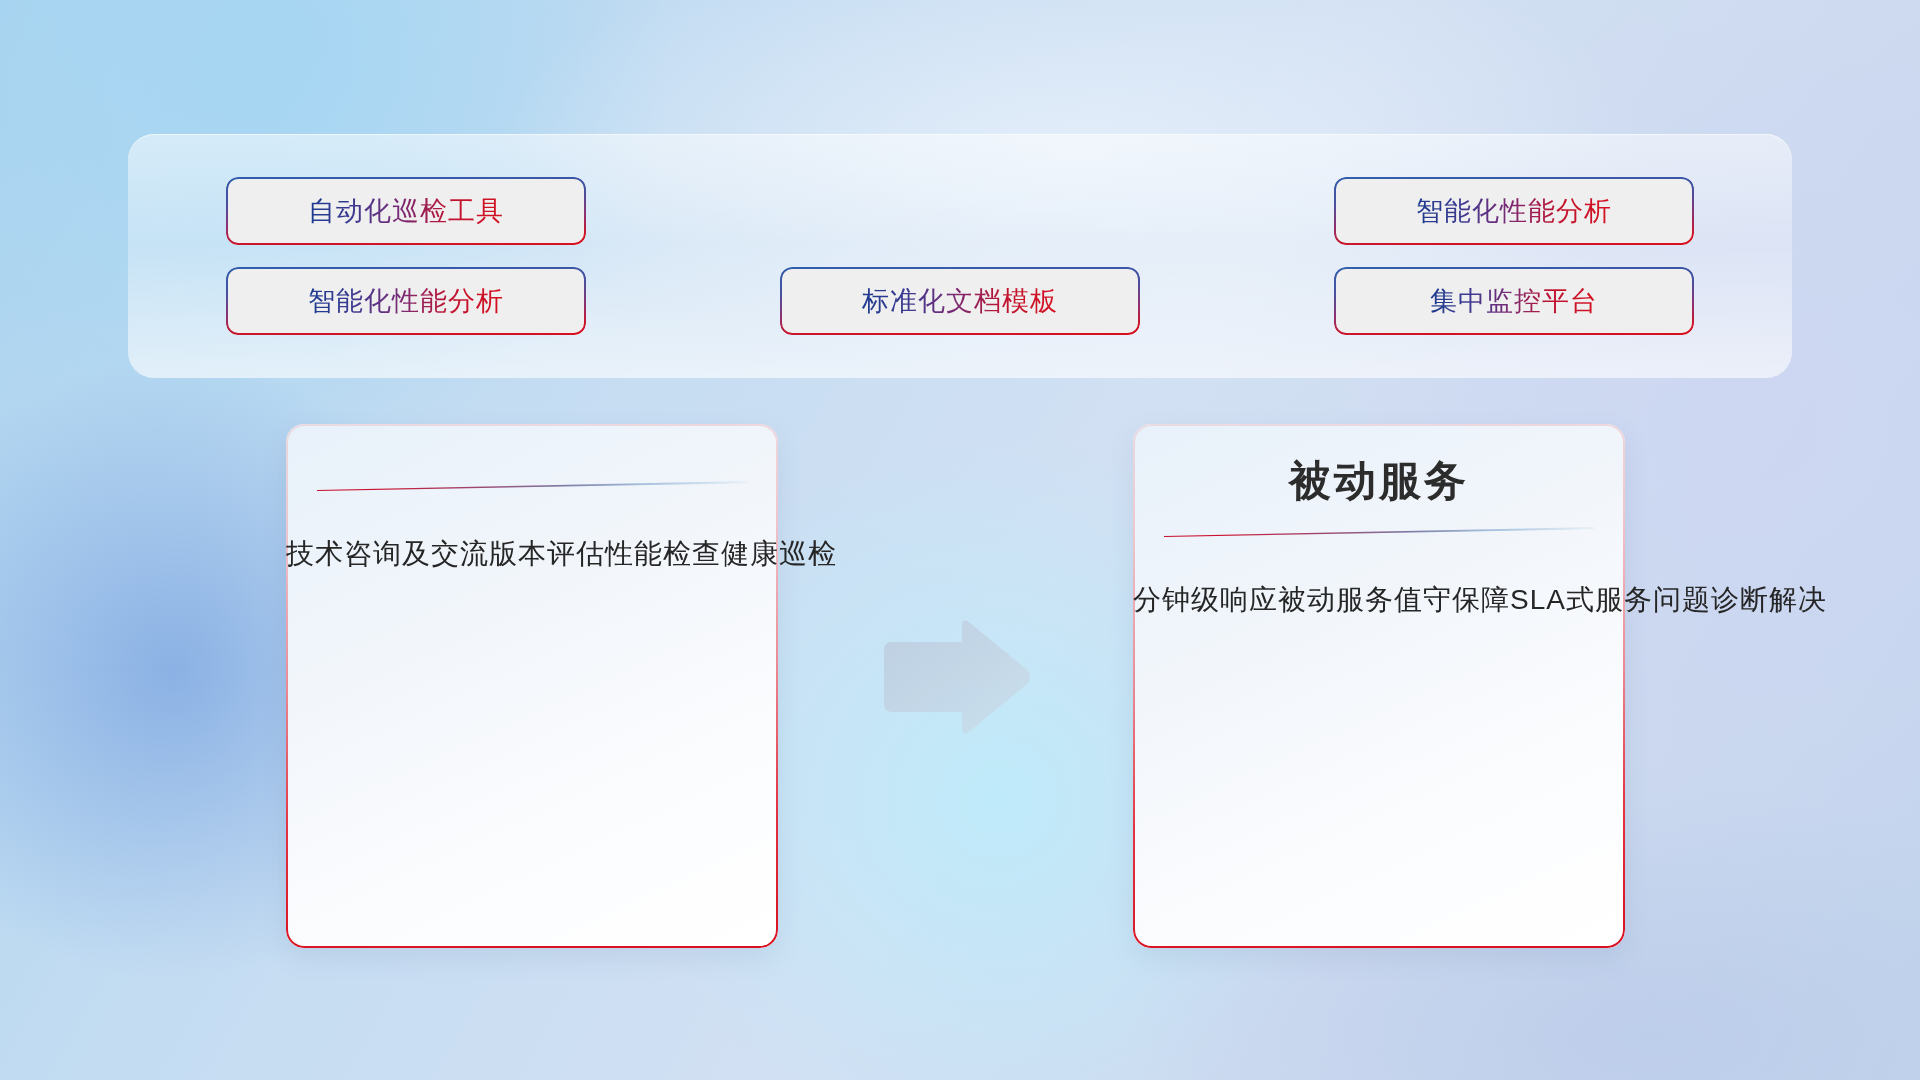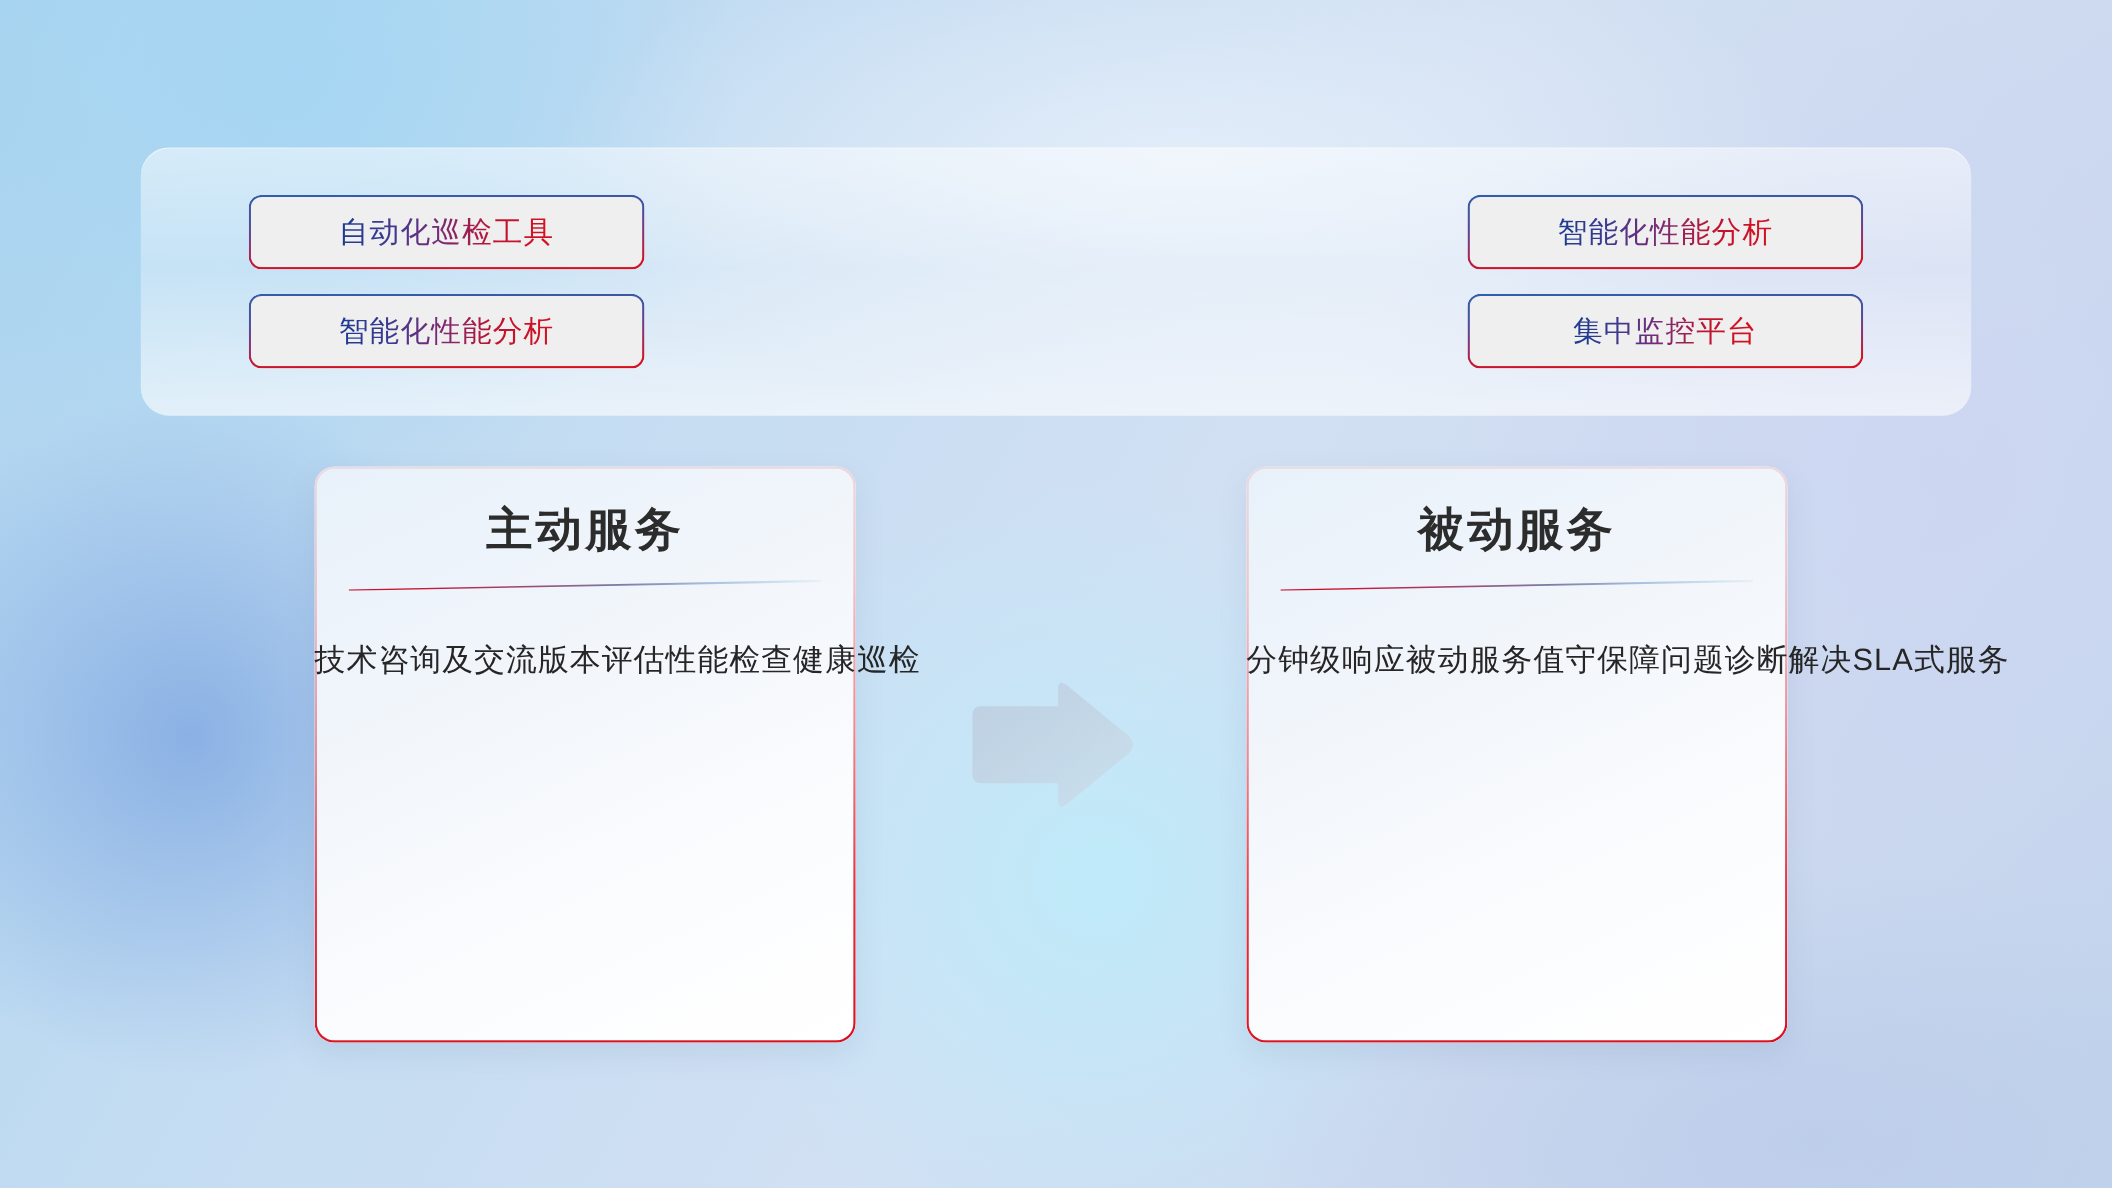--- a/index.html
+++ b/index.html
@@ -234,29 +234,31 @@
       <div class="pill">
         <span class="pill-label">智能化性能分析</span>
       </div>
     </div>
 
     <div class="pill-row">
       <div class="pill">
         <span class="pill-label">智能化性能分析</span>
       </div>
       <div class="pill">
+        <span class="pill-label">标准化文档模板</span>
+      </div>
+      <div class="pill">
         <span class="pill-label">集中监控平台</span>
       </div>
     </div>
 
   </div>
 
   <div class="service-card" id="card-proactive">
     <div class="card-inner">
-      <div class="card-title">主动服务</div>
 
       <div class="card-divider">
         <svg width="430" height="10" viewBox="0 0 430 10" xmlns="http://www.w3.org/2000/svg">
           <defs>
             <linearGradient id="divGradA" x1="0" y1="0" x2="1" y2="0">
               <stop offset="0%" stop-color="#c8102e"></stop>
               <stop offset="14%" stop-color="#cc1330"></stop>
               <stop offset="38%" stop-color="#9c4a72"></stop>
               <stop offset="58%" stop-color="#7d7fa8"></stop>
               <stop offset="76%" stop-color="#a8c1dd"></stop>
@@ -320,19 +322,19 @@
             </linearGradient>
           </defs>
           <path d="M0 9 L430 0 L430 2.2 L0 10 Z" fill="url(#divGradB)"></path>
         </svg>
       </div>
 
       <div class="card-items">
         <div class="card-item">分钟级响应</div>
         <div class="card-item">被动服务</div>
         <div class="card-item">值守保障</div>
+        <div class="card-item">SLA式服务</div>
         <div class="card-item">问题诊断解决</div>
-        <div class="card-item">SLA式服务</div>
       </div>
     </div>
   </div>
 
 </div>
 
 </body></html>

